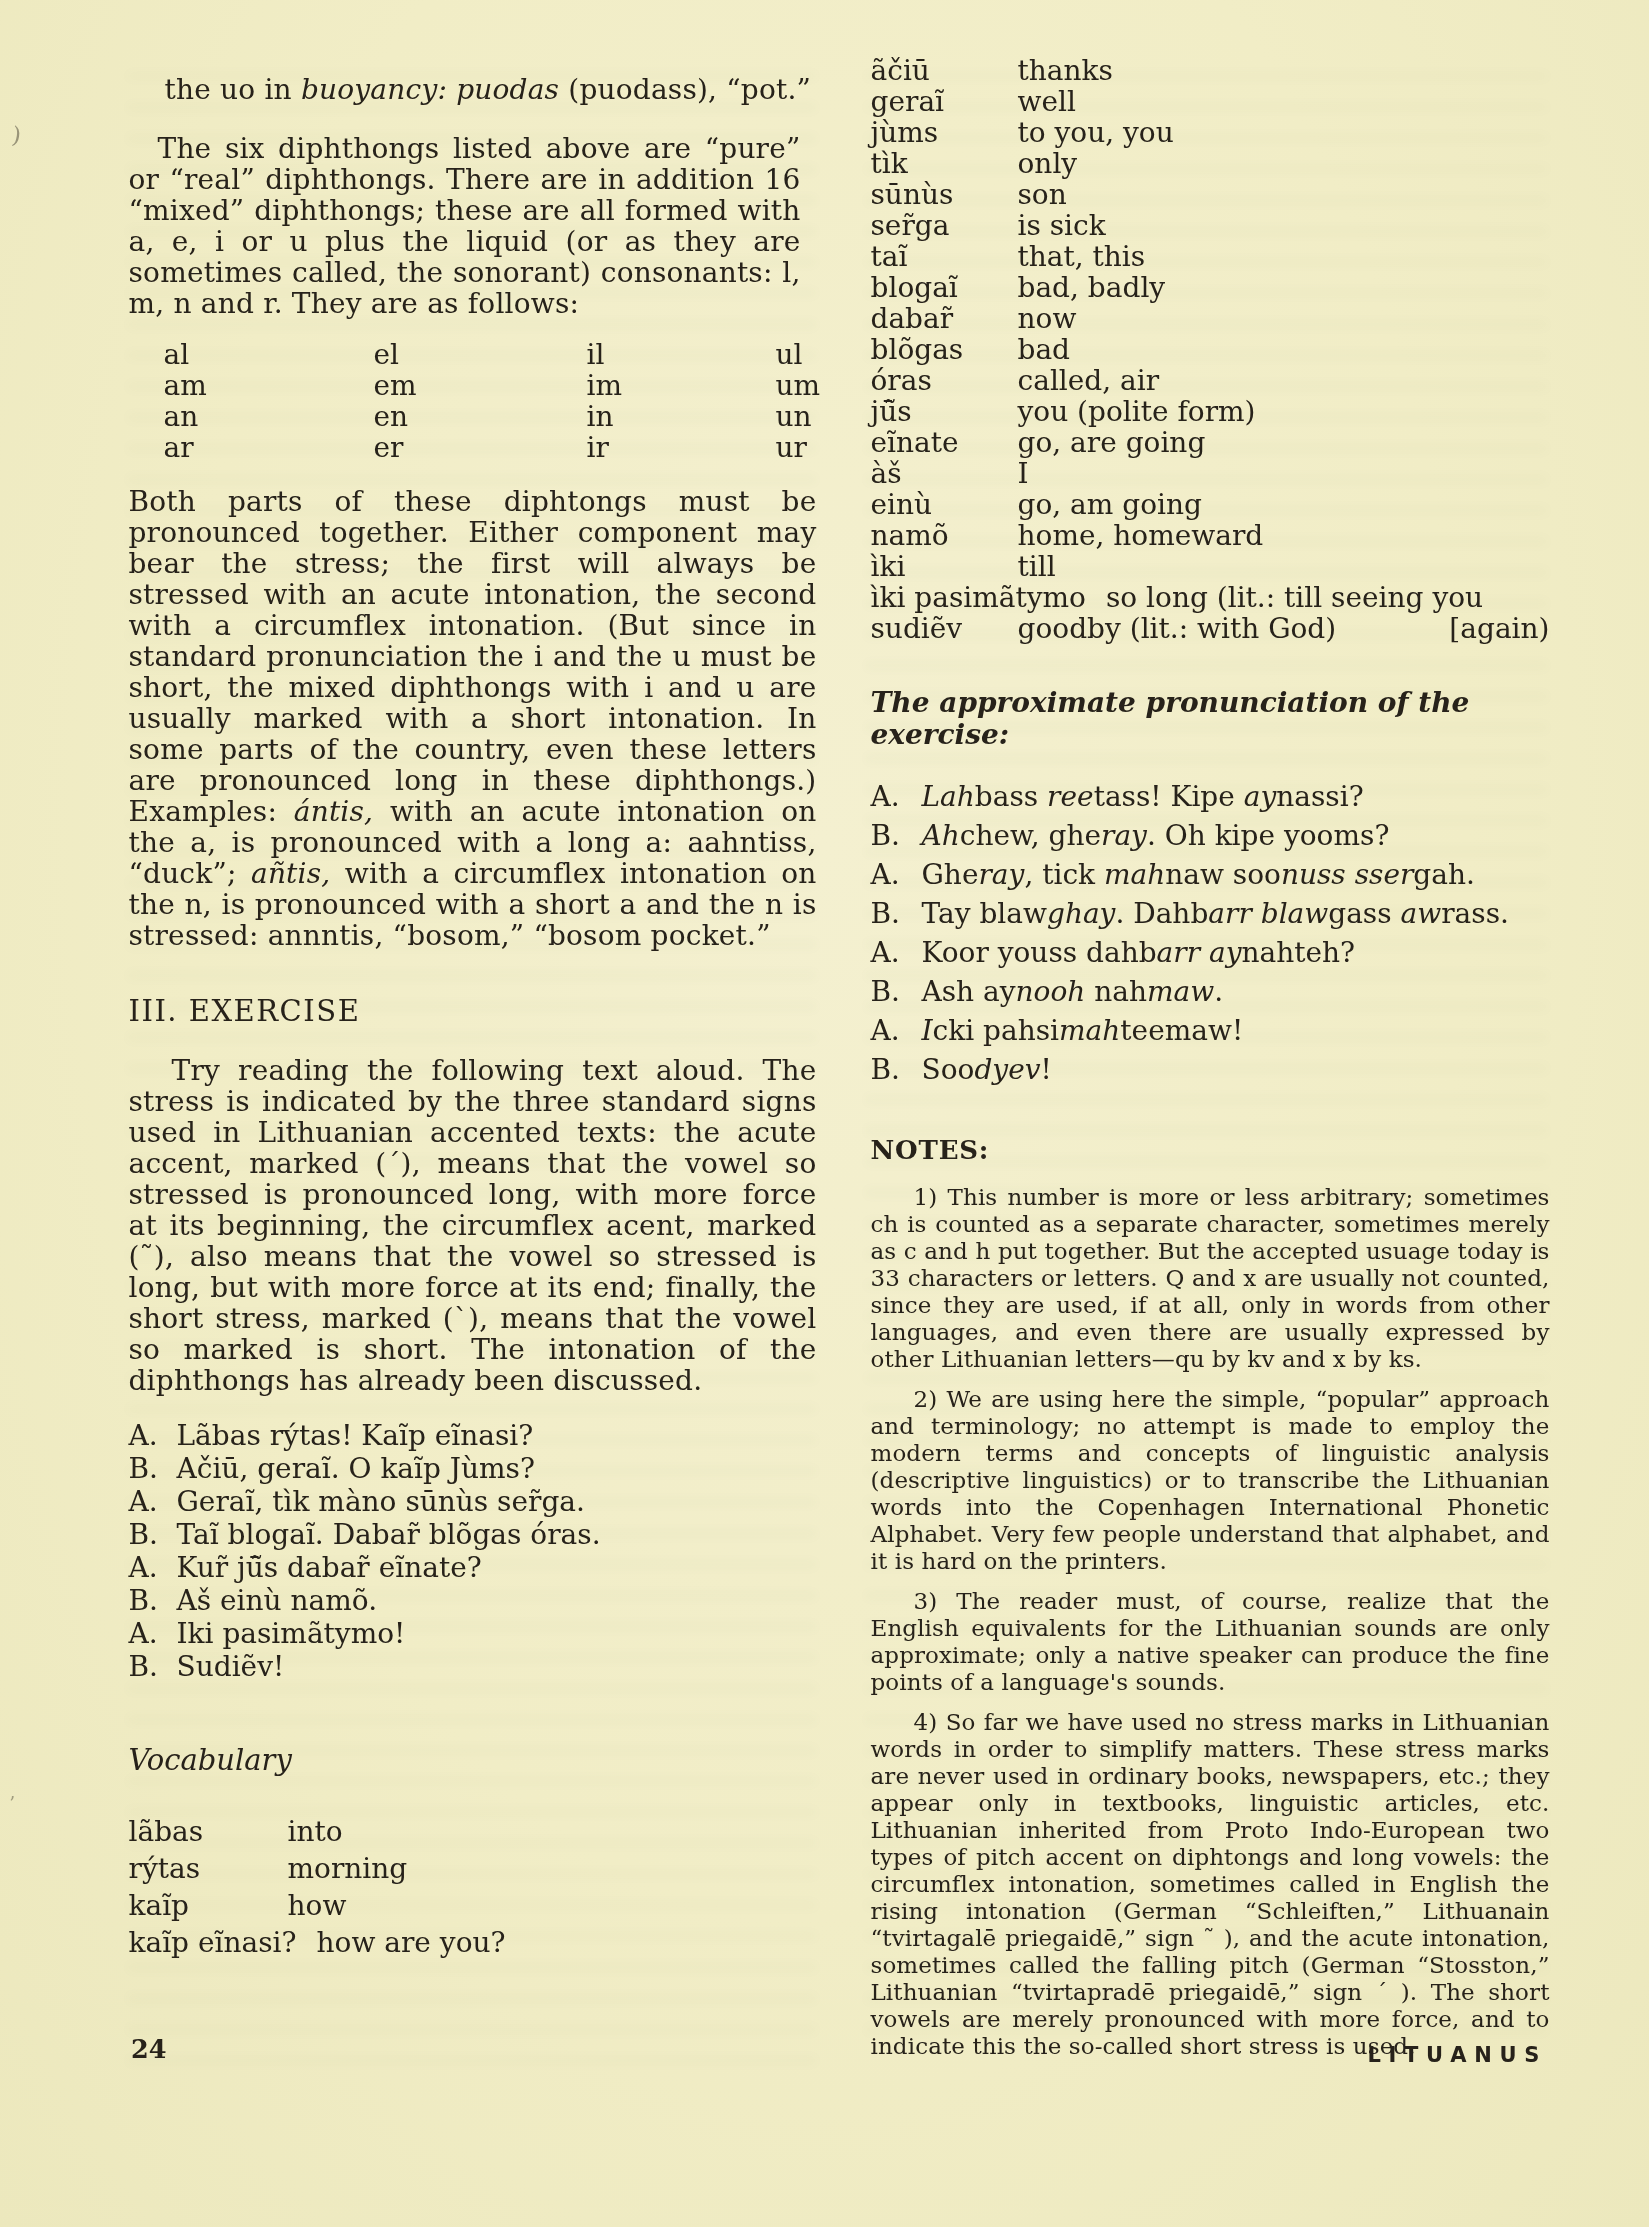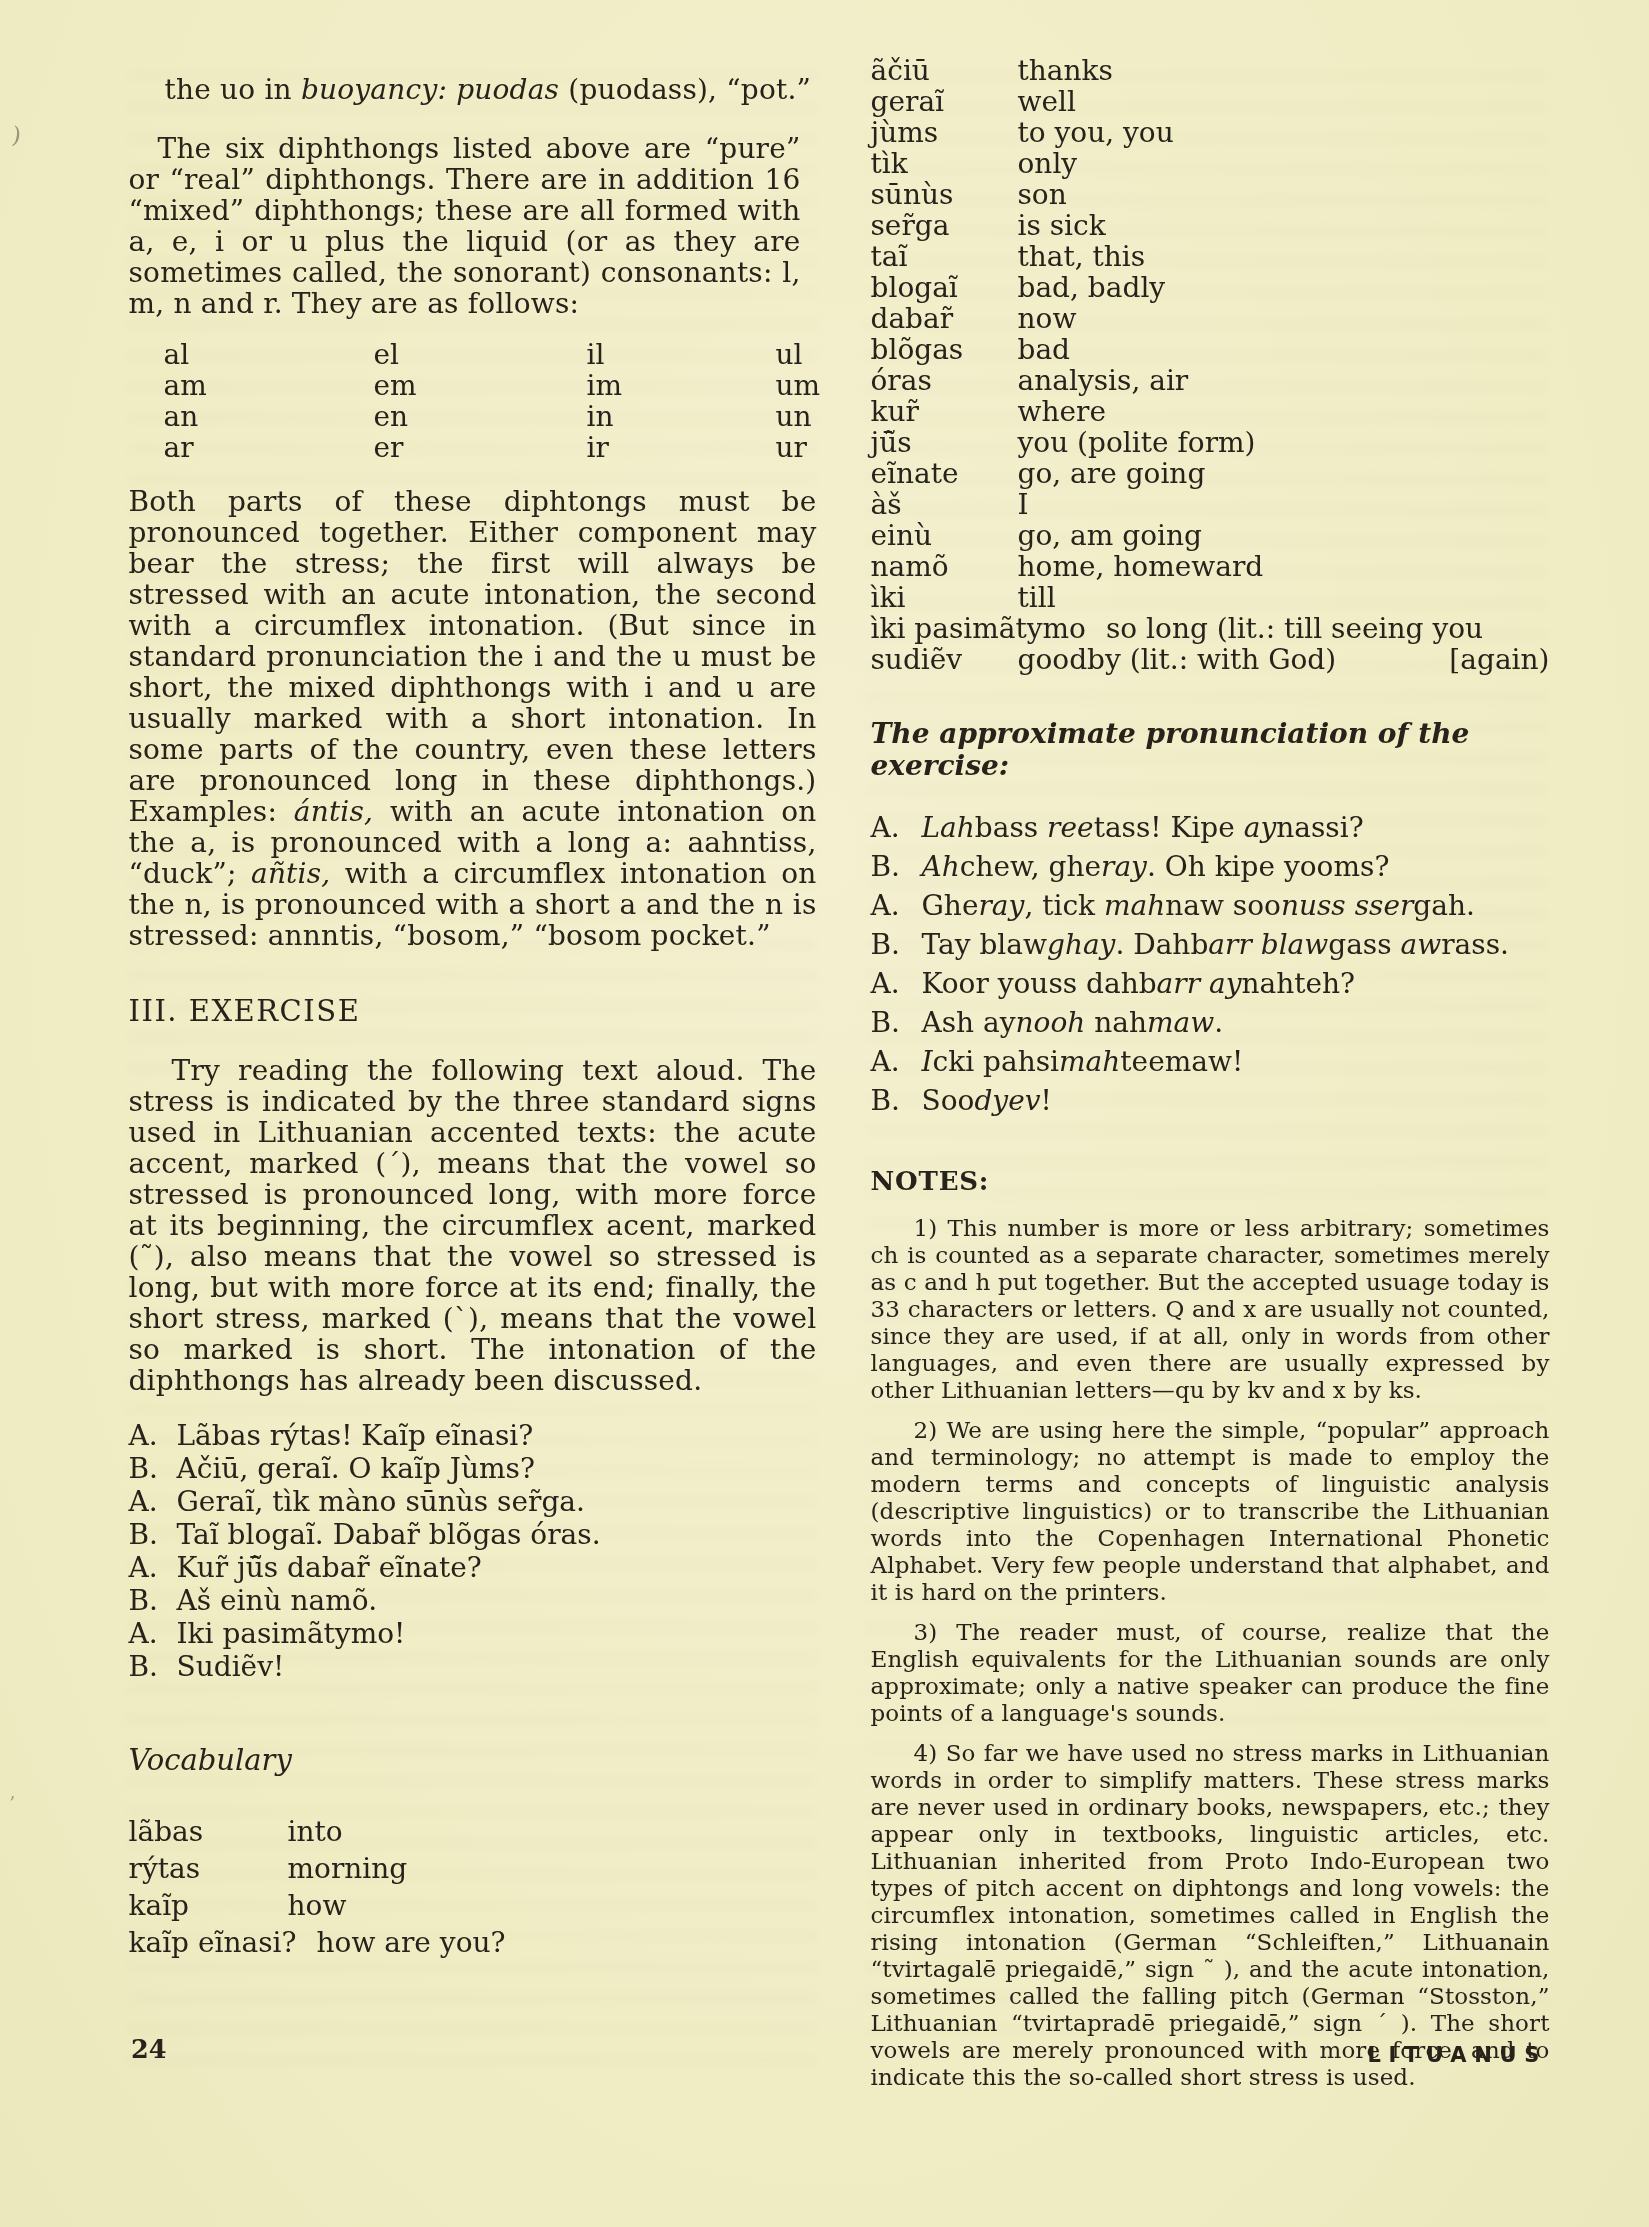--- a/index.html
+++ b/index.html
@@ -304,29 +304,24 @@
           </div>
 
           <div class="v-row">
             <span class="v-term">blõgas</span>
             <span class="v-trans">bad</span>
             <span class="v-note"></span>
           </div>
 
           <div class="v-row">
             <span class="v-term">óras</span>
-            <span class="v-trans">analysis, air</span>
-            <span class="v-note"></span>
-          </div>
-
-          <div class="v-row">
-            <span class="v-term">kur̃</span>
-            <span class="v-trans">where</span>
-            <span class="v-note"></span>
-          </div>
+            <span class="v-trans">called, air</span>
+            <span class="v-note"></span>
+          </div>
+
 
           <div class="v-row">
             <span class="v-term">jū̃s</span>
             <span class="v-trans">you (polite form)</span>
             <span class="v-note"></span>
           </div>
 
           <div class="v-row">
             <span class="v-term">eĩnate</span>
             <span class="v-trans">go, are going</span>

